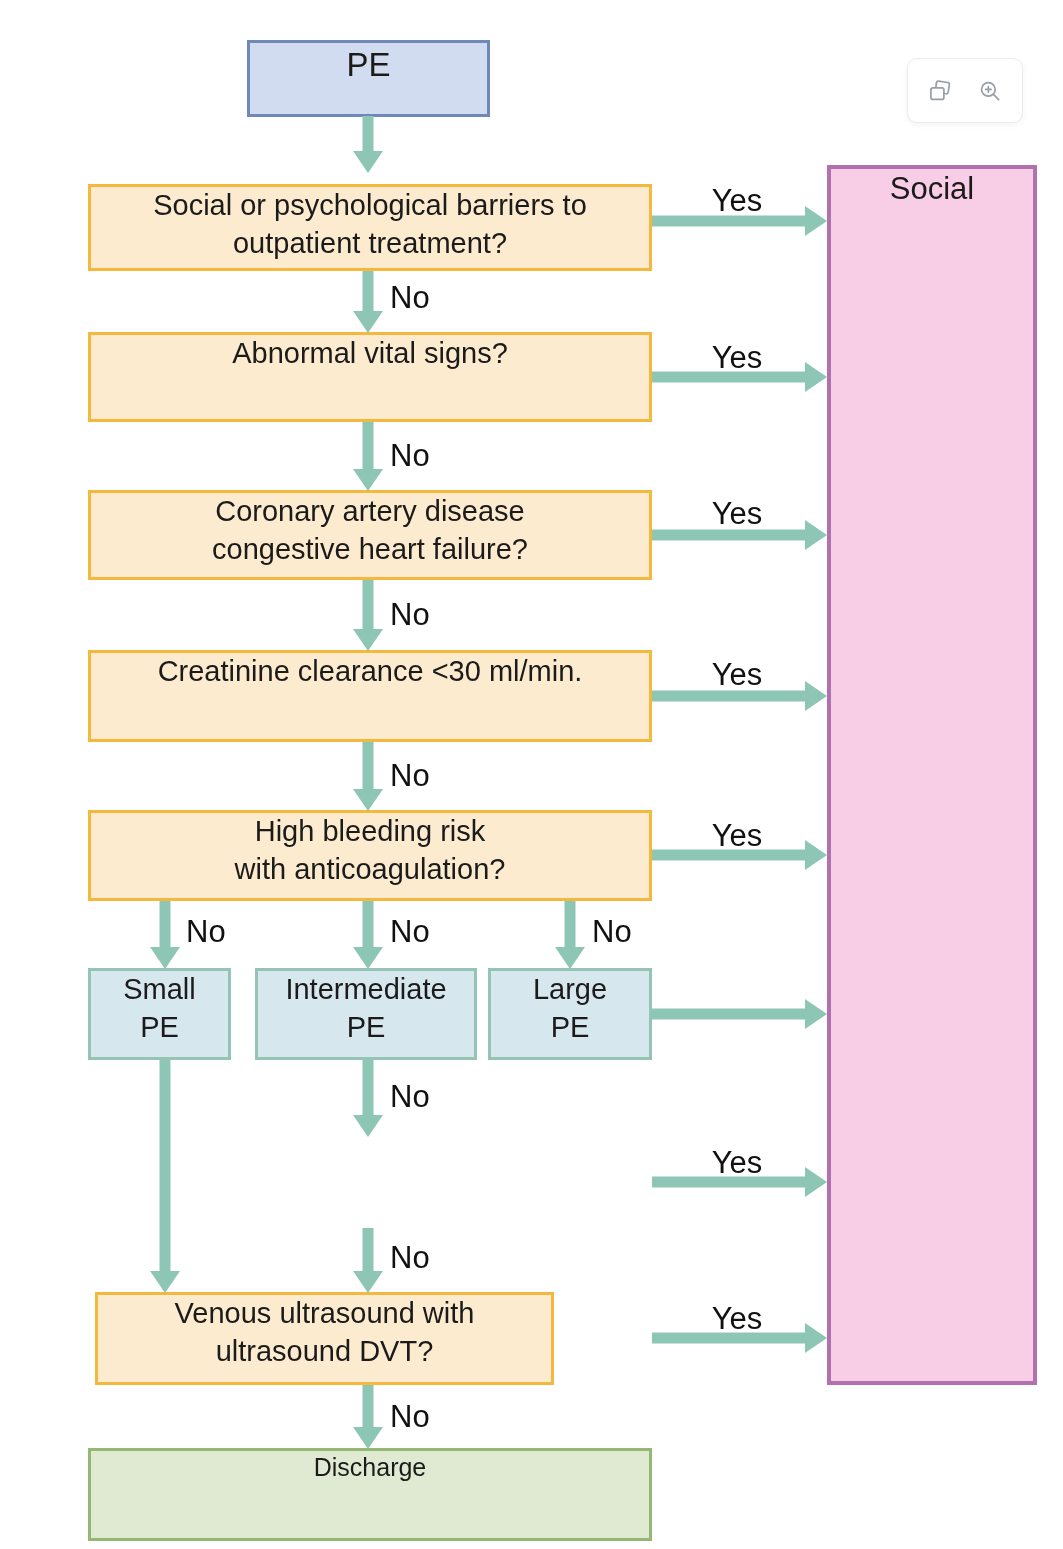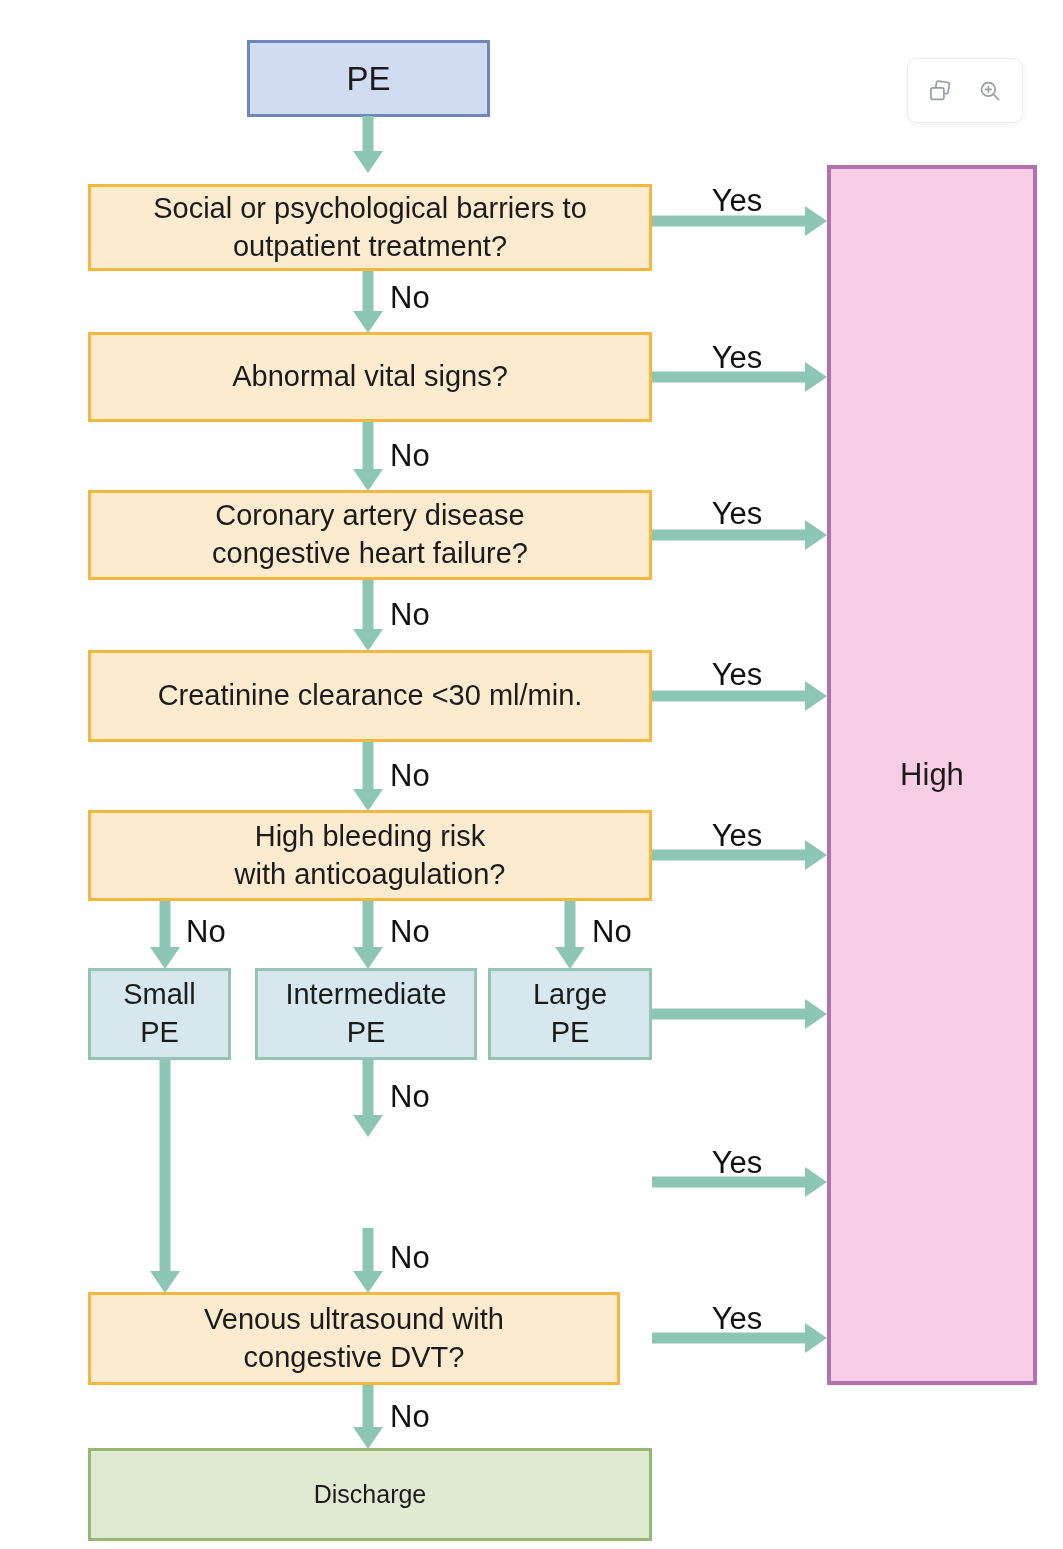--- a/index.html
+++ b/index.html
@@ -8,21 +8,21 @@
     --start-fill:#d2dcf0;    --start-border:#6e89b7;
     --severity-fill:#d7e7ee; --severity-border:#95c3b4;
     --admit-fill:#f8cde6;    --admit-border:#b171ae;
     --discharge-fill:#e0ead2;--discharge-border:#94b873;
     --text:#1b1b1b;
   }
   *{margin:0;padding:0;box-sizing:border-box}
   body{background:#fdfdfd;font-family:"Liberation Sans","DejaVu Sans",sans-serif;color:var(--text)}
   .canvas{position:relative;width:1063px;height:1549px;background:#ffffff;overflow:hidden}
 
-  .box{position:absolute;display:flex;flex-direction:column;align-items:center;justify-content:center;
+  .box{position:absolute;display:flex;flex-direction:column;align-items:center;justify-content:flex-start;
        text-align:center;font-size:29px;line-height:1.31;color:var(--text)}
   .q{background:var(--question-fill);border:3px solid var(--question-border)}
   .start{background:var(--start-fill);border:3px solid var(--start-border);font-size:33px}
   .sev{background:var(--severity-fill);border:3px solid var(--severity-border)}
   .admit{background:var(--admit-fill);border:4px solid var(--admit-border);font-size:31px}
   .discharge{background:var(--discharge-fill);border:3px solid var(--discharge-border);font-size:25px}
 
   .varrow{position:absolute;width:30px}
   .vshaft{position:absolute;left:50%;transform:translateX(-50%);top:0;bottom:20px;width:11px;background:var(--arrow)}
   .vhead{position:absolute;left:0;bottom:0;width:0;height:0;
@@ -75,27 +75,27 @@
   </div>
   <div class="box sev" style="left:255px;top:968px;width:222px;height:92px">
     <div>Intermediate</div>
     <div>PE</div>
   </div>
   <div class="box sev" style="left:488px;top:968px;width:164px;height:92px">
     <div>Large</div>
     <div>PE</div>
   </div>
 
-  <div class="box q" style="left:88px;top:1292px;width:532px;height:93px">
+  <div class="box q" style="left:95px;top:1292px;width:459px;height:93px">
     <div>Venous ultrasound with</div>
-    <div>congestive DVT?</div>
+    <div>ultrasound DVT?</div>
   </div>
 
   <div class="box admit" style="left:827px;top:165px;width:210px;height:1220px">
-    <div>High</div>
+    <div>Social</div>
   </div>
   <div class="box discharge" style="left:88px;top:1448px;width:564px;height:93px">
     <div>Discharge</div>
   </div>
 
   <div class="varrow" style="left:353px;top:116px;height:57px">
       <div class="vshaft"></div>
       <div class="vhead"></div>
     </div>
   <div class="varrow" style="left:353px;top:271px;height:62px">

